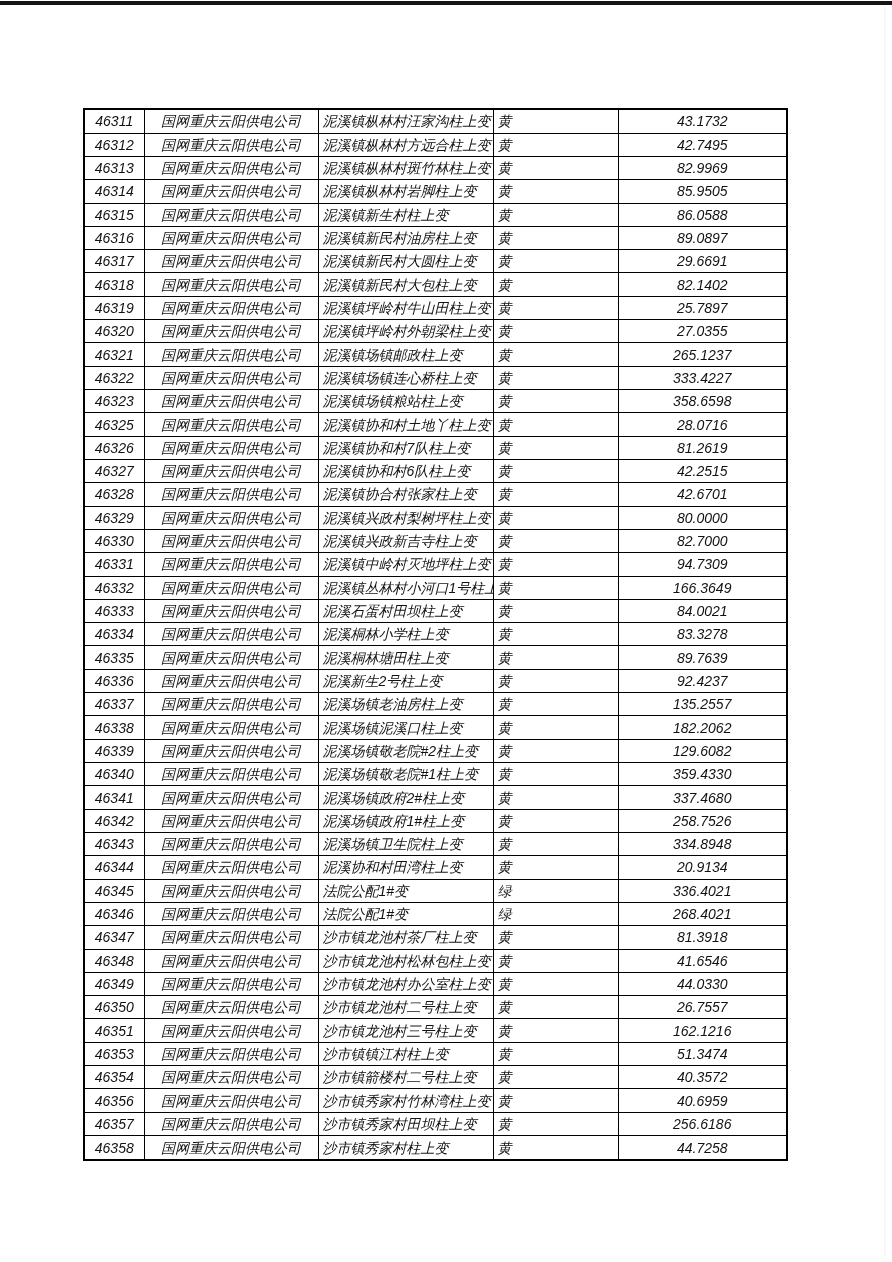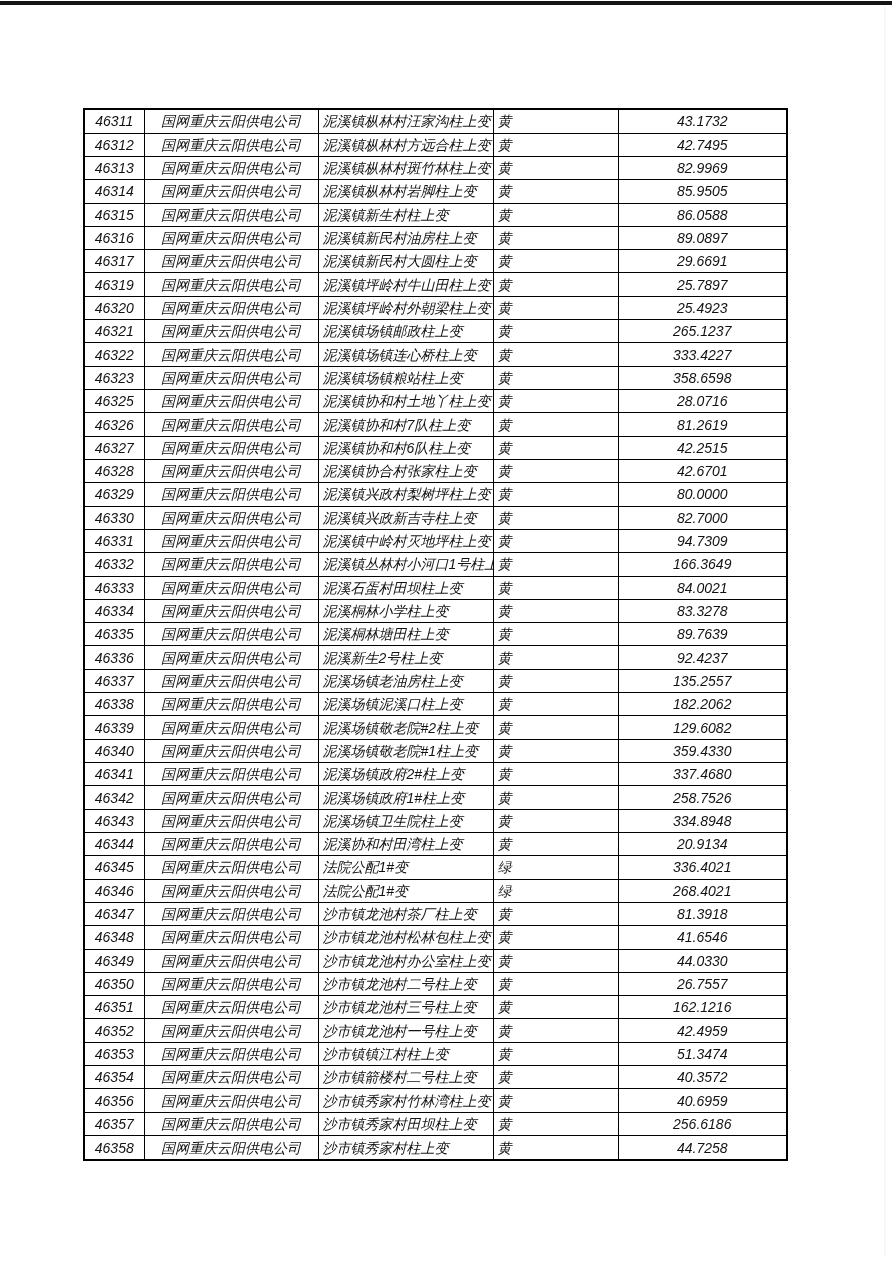--- a/index.html
+++ b/index.html
@@ -129,32 +129,39 @@
         <td class="col-value">89.0897</td>
       </tr>
       <tr>
         <td class="col-id">46317</td>
         <td class="col-company">国网重庆云阳供电公司</td>
         <td class="col-name">泥溪镇新民村大圆柱上变</td>
         <td class="col-color">黄</td>
         <td class="col-value">29.6691</td>
       </tr>
       <tr>
+        <td class="col-id">46318</td>
+        <td class="col-company">国网重庆云阳供电公司</td>
+        <td class="col-name">泥溪镇新民村大包柱上变</td>
+        <td class="col-color">黄</td>
+        <td class="col-value">82.1402</td>
+      </tr>
+      <tr>
         <td class="col-id">46319</td>
         <td class="col-company">国网重庆云阳供电公司</td>
         <td class="col-name">泥溪镇坪岭村牛山田柱上变</td>
         <td class="col-color">黄</td>
         <td class="col-value">25.7897</td>
       </tr>
       <tr>
         <td class="col-id">46320</td>
         <td class="col-company">国网重庆云阳供电公司</td>
         <td class="col-name">泥溪镇坪岭村外朝梁柱上变</td>
         <td class="col-color">黄</td>
-        <td class="col-value">25.4923</td>
+        <td class="col-value">27.0355</td>
       </tr>
       <tr>
         <td class="col-id">46321</td>
         <td class="col-company">国网重庆云阳供电公司</td>
         <td class="col-name">泥溪镇场镇邮政柱上变</td>
         <td class="col-color">黄</td>
         <td class="col-value">265.1237</td>
       </tr>
       <tr>
         <td class="col-id">46322</td>
@@ -351,27 +358,20 @@
         <td class="col-name">沙市镇龙池村二号柱上变</td>
         <td class="col-color">黄</td>
         <td class="col-value">26.7557</td>
       </tr>
       <tr>
         <td class="col-id">46351</td>
         <td class="col-company">国网重庆云阳供电公司</td>
         <td class="col-name">沙市镇龙池村三号柱上变</td>
         <td class="col-color">黄</td>
         <td class="col-value">162.1216</td>
-      </tr>
-      <tr>
-        <td class="col-id">46352</td>
-        <td class="col-company">国网重庆云阳供电公司</td>
-        <td class="col-name">沙市镇龙池村一号柱上变</td>
-        <td class="col-color">黄</td>
-        <td class="col-value">42.4959</td>
       </tr>
       <tr>
         <td class="col-id">46353</td>
         <td class="col-company">国网重庆云阳供电公司</td>
         <td class="col-name">沙市镇镇江村柱上变</td>
         <td class="col-color">黄</td>
         <td class="col-value">51.3474</td>
       </tr>
       <tr>
         <td class="col-id">46354</td>

